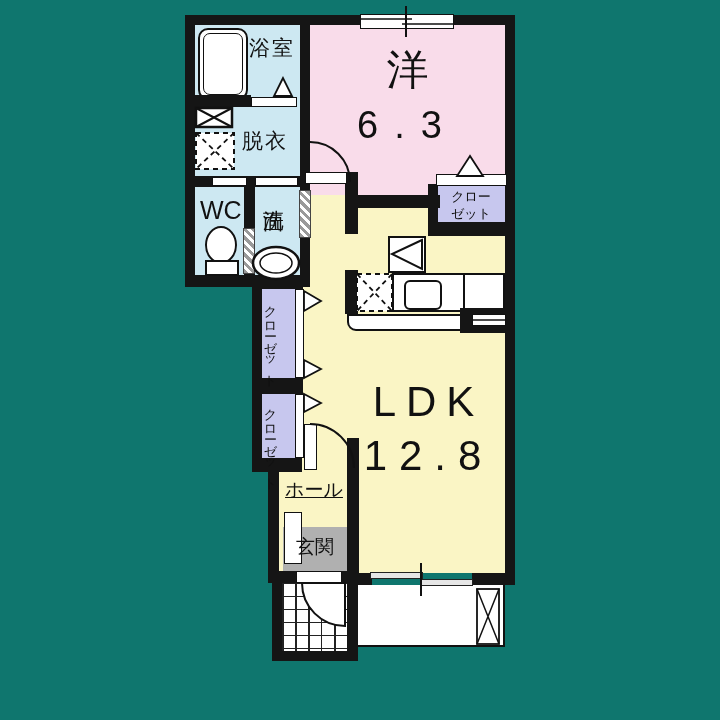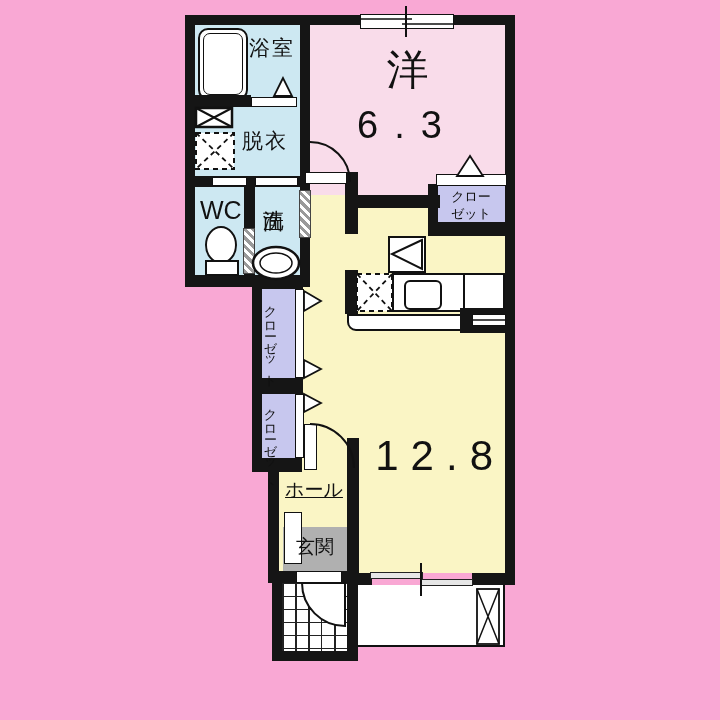--- a/index.html
+++ b/index.html
@@ -1,16 +1,16 @@
 <!DOCTYPE html>
 <html><head>
 <meta charset="utf-8">
 <style>
   html,body{margin:0;padding:0;background:#fff;}
-  #stage{position:relative;width:720px;height:720px;background:#f9a8d4;overflow:hidden;
+  #stage{position:relative;width:720px;height:720px;background:#0f766e;overflow:hidden;
          font-family:"Liberation Sans",sans-serif;color:#111;}
   .abs{position:absolute;}
   .wall{position:absolute;background:#151515;}
   .fill{position:absolute;}
   .txt{position:absolute;color:#111;font-family:"Liberation Sans",sans-serif;
        line-height:1.15;white-space:nowrap;}
   .txt.center{text-align:center;white-space:normal;}
   .doorstrip{position:absolute;background:#fff;border:1.5px solid #111;box-sizing:border-box;}
   .hatch{position:absolute;box-sizing:border-box;border:1px solid #444;
          background:repeating-linear-gradient(45deg,#9a9a9a 0 3px,#ffffff 3px 6px);}
@@ -147,17 +147,18 @@
 
   <div class="txt" style="left:249px;top:36px;font-size:21px;letter-spacing:2px;">浴室</div>
   <div class="txt" style="left:242px;top:129px;font-size:21px;letter-spacing:2px;">脱衣</div>
   <div class="txt" style="left:200px;top:196px;font-size:25px;">WC</div>
   <div class="txt vtext" style="left:261px;top:193px;font-size:21px;height:64px;letter-spacing:3px;">洗面</div>
   <div class="txt center" style="left:310px;top:46px;width:195px;font-size:42px;">洋</div>
   <div class="txt center" style="left:310px;top:104px;width:195px;font-size:38px;letter-spacing:16px;">6.3</div>
   <div class="txt center" style="left:447px;top:189px;width:48px;font-size:13px;line-height:1.3;">クローゼット</div>
   <div class="txt vtext" style="left:263px;top:296px;font-size:13px;height:52px;line-height:15px;letter-spacing:2px;">クローゼット</div>
   <div class="txt vtext" style="left:263px;top:399px;font-size:13px;height:52px;line-height:15px;letter-spacing:2px;">クローゼット</div>
-  <div class="txt center" style="left:352px;top:432px;width:153px;font-size:42px;letter-spacing:12px;text-align:right;">12.8</div>
+  <div class="txt center" style="left:352px;top:378px;width:153px;font-size:42px;letter-spacing:10px;">LDK</div>
+  <div class="txt center" style="left:352px;top:432px;width:153px;font-size:42px;letter-spacing:12px;">12.8</div>
   <div class="txt center" style="left:279px;top:479px;width:70px;font-size:19px;text-decoration:underline;">ホール</div>
   <div class="txt center" style="left:283px;top:536px;width:64px;font-size:19px;">玄関</div>
 
 </div>
 
 </body></html>

